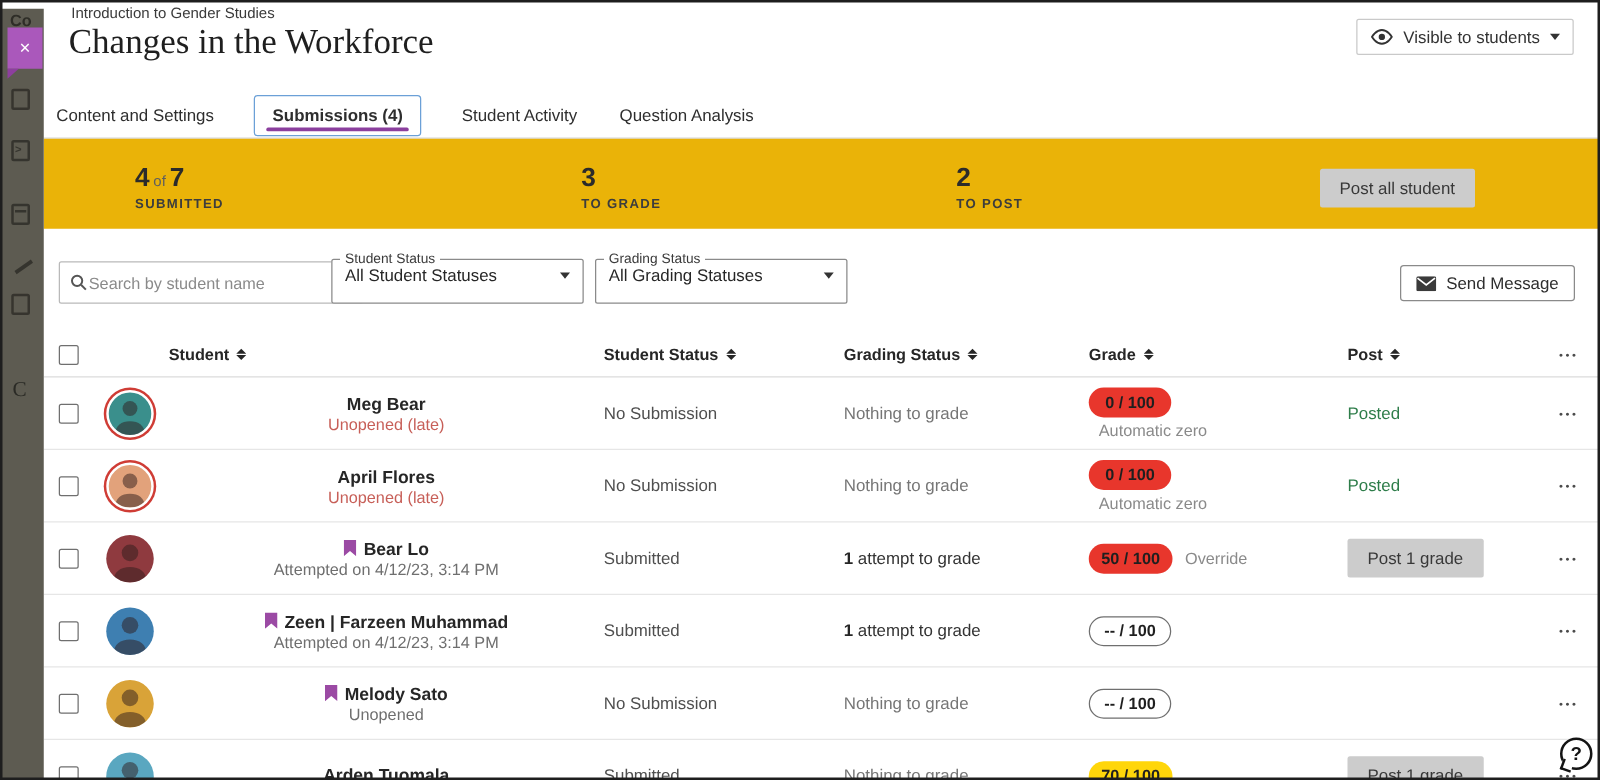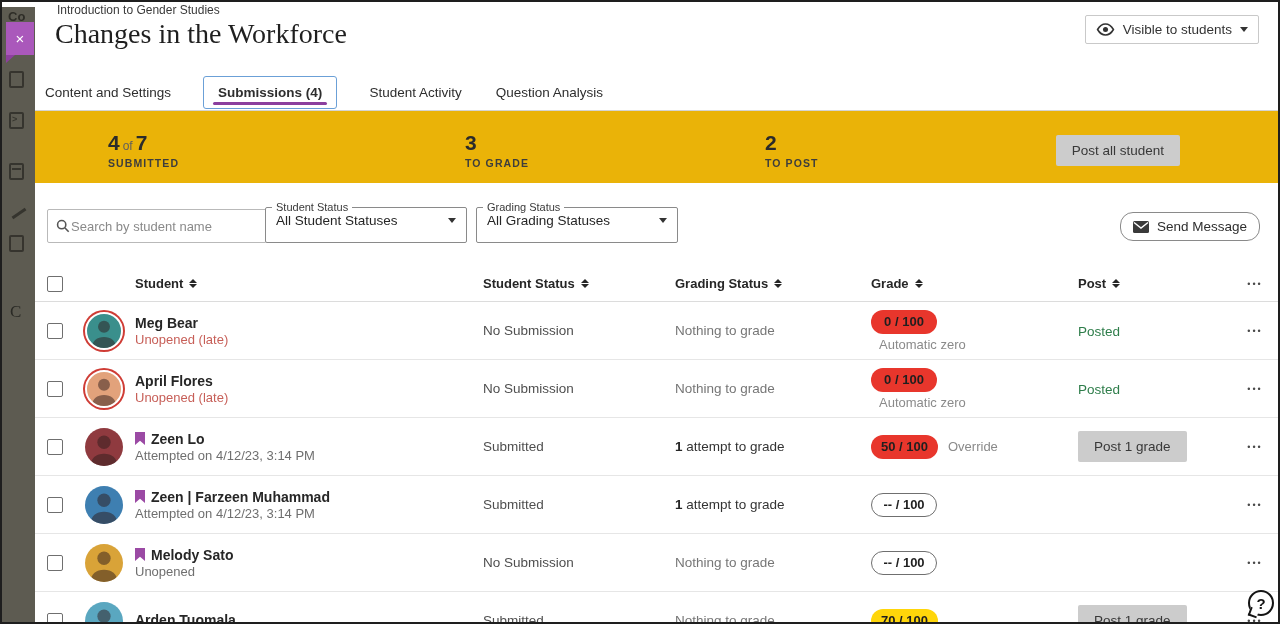--- a/index.html
+++ b/index.html
@@ -47,36 +47,36 @@
 
   
   .filters { position:absolute; left:0; right:0; top:191px; height:75px; background:#fff; }
   .search-box { position:absolute; left:12px; top:18px; width:244px; height:34px; border:1px solid #b9b9b9; border-radius:2px; display:flex; align-items:center; padding:0 8px; gap:1px; background:#fff; }
   .search-box input { border:none; outline:none; flex:1; font-size:13px; color:#333; font-family:inherit; width:140px; }
   .search-box input::placeholder { color:#8a8a8a; }
   fieldset.select { position:absolute; top:10px; width:202px; height:42px; border:1px solid #8a8a8a; border-radius:2px; background:#fff; cursor:pointer; }
   fieldset.select legend { font-size:11px; color:#3a3a3a; padding:0 4px; margin-left:6px; }
   fieldset.select .val { display:flex; align-items:center; justify-content:space-between; padding:0 10px 4px 10px; font-size:13.5px; color:#262626; }
   .fs-student { left:230px; } .fs-grading { left:441px; }
-  .send-btn { position:absolute; right:20px; top:21px; height:29px; border:1px solid #8a8a8a; border-radius:13px; background:#fff; display:flex; align-items:center; gap:8px; padding:0 12px; font-size:13.5px; color:#2e2e2e; font-family:inherit; cursor:pointer; }
+  .send-btn { position:absolute; right:20px; top:21px; height:29px; border:1px solid #8a8a8a; border-radius:3px; background:#fff; display:flex; align-items:center; gap:8px; padding:0 12px; font-size:13.5px; color:#2e2e2e; font-family:inherit; cursor:pointer; }
 
   
   .tbl { position:absolute; left:0; right:0; top:266px; bottom:0; overflow:hidden; }
   .trow { display:grid; grid-template-columns:38px 50px 348px 192px 196px 207px 154px 46px; align-items:center; padding-left:12px; }
   .thead { height:36px; border-bottom:1px solid #dcdcdc; font-size:13px; font-weight:700; color:#262626; }
   .th { display:flex; align-items:center; gap:6px; cursor:pointer; }
   .sort { display:inline-flex; flex-direction:column; gap:1px; }
   .sort i { width:0; height:0; border-left:4px solid transparent; border-right:4px solid transparent; display:block; }
   .sort .up { border-bottom:4px solid #262626; } .sort .dn { border-top:4px solid #262626; }
   .row { height:58px; border-bottom:1px solid #e6e6e6; }
   .cb { width:16px; height:16px; border:1px solid #6f6f6f; border-radius:2px; background:#fff; cursor:pointer; }
   .avatar { width:38px; height:38px; border-radius:50%; overflow:hidden; position:relative; }
   .avatar.ringed { border:2px solid #fff; box-shadow:0 0 0 2px #cf3c35; }
   .avatar svg { position:absolute; inset:0; }
-  .who { display:flex; flex-direction:column; justify-content:center; gap:1px; }
+  .who { display:flex; flex-direction:column; justify-content:center; gap:1px;align-items:center; }
   .nameline { display:flex; align-items:center; gap:6px; }
   .name { font-size:14px; font-weight:700; color:#262626; }
   .substatus { font-size:13px; }
   .substatus.late { color:#c75f58; } .substatus.muted { color:#6f6f6f; }
   .cell-status { font-size:13.5px; color:#4f4f4f; }
   .cell-grading { font-size:13.5px; color:#333; }
   .cell-grading.muted { color:#767676; }
   .grading-bold { font-weight:700; color:#262626; }
   .cell-grade { display:flex; align-items:center; gap:10px; }
   .cell-grade.note-below { flex-direction:column; align-items:flex-start; gap:3px; justify-content:center; }
@@ -301,21 +301,21 @@
               </svg>
     </div>
           </div>
     <div class="who">
       <div class="nameline">
         <span class="flag-icon" style="display:inline-flex;">
           <svg width="10" height="13" viewBox="0 0 10 13">
                   <path d="M0 0h10v13L5 8.8 0 13z" fill="#9b4aa4"></path>
                 </svg>
         </span>
-        <span class="name">Zeen Lo</span>
+        <span class="name">Bear Lo</span>
       </div>
       <span class="substatus muted">Attempted on 4/12/23, 3:14 PM</span>
     </div>
     <div class="cell-status">Submitted</div>
     <div class="cell-grading"><span class="grading-bold">1</span><span class="grading-text"> attempt to grade</span></div>
     <div class="cell-grade note-right">
       <button class="pill pill-red">50 / 100</button>
       <span class="grade-note">Override</span>
     </div>
     <div class="cell-post"><button class="btn-gray">Post 1 grade</button></div>

